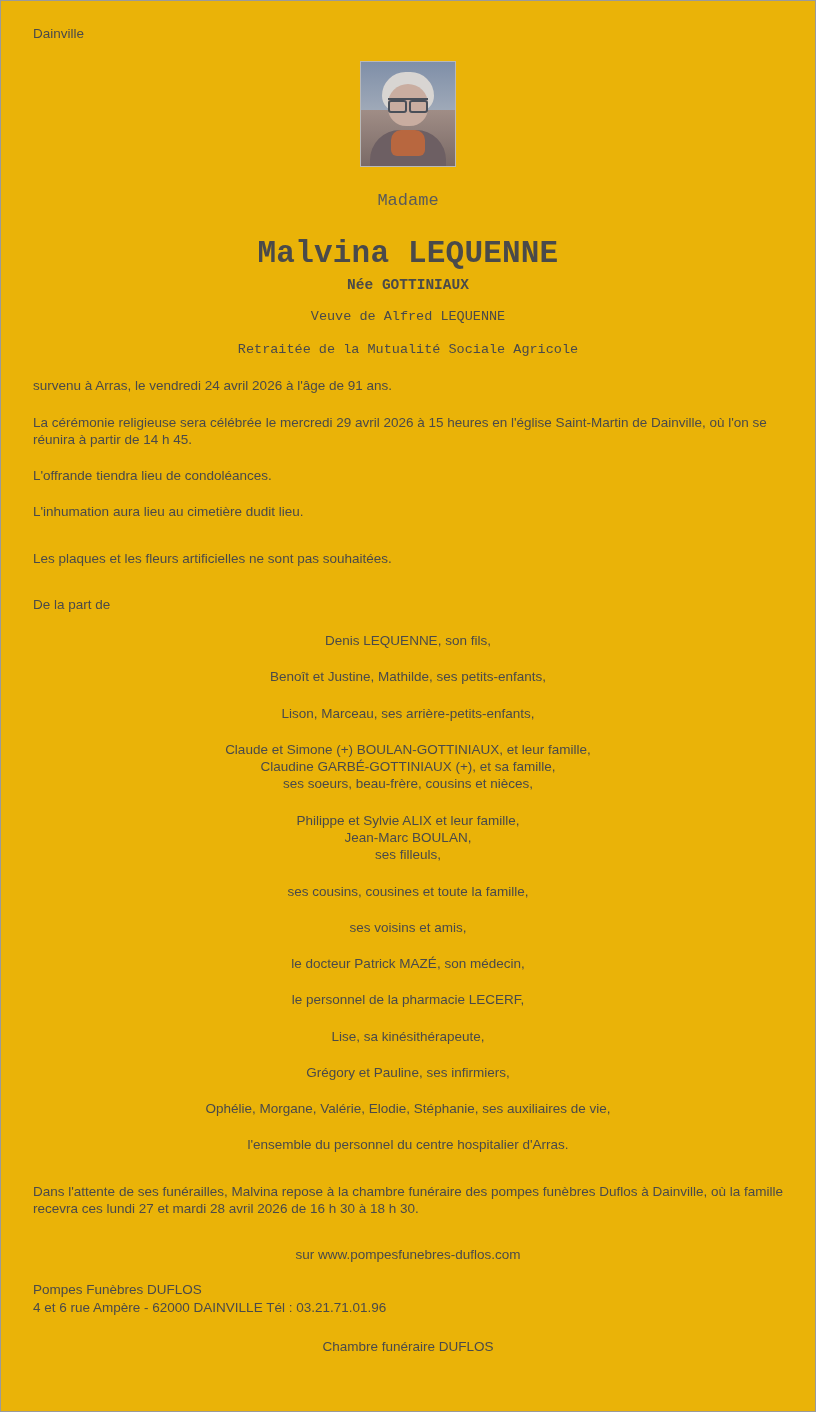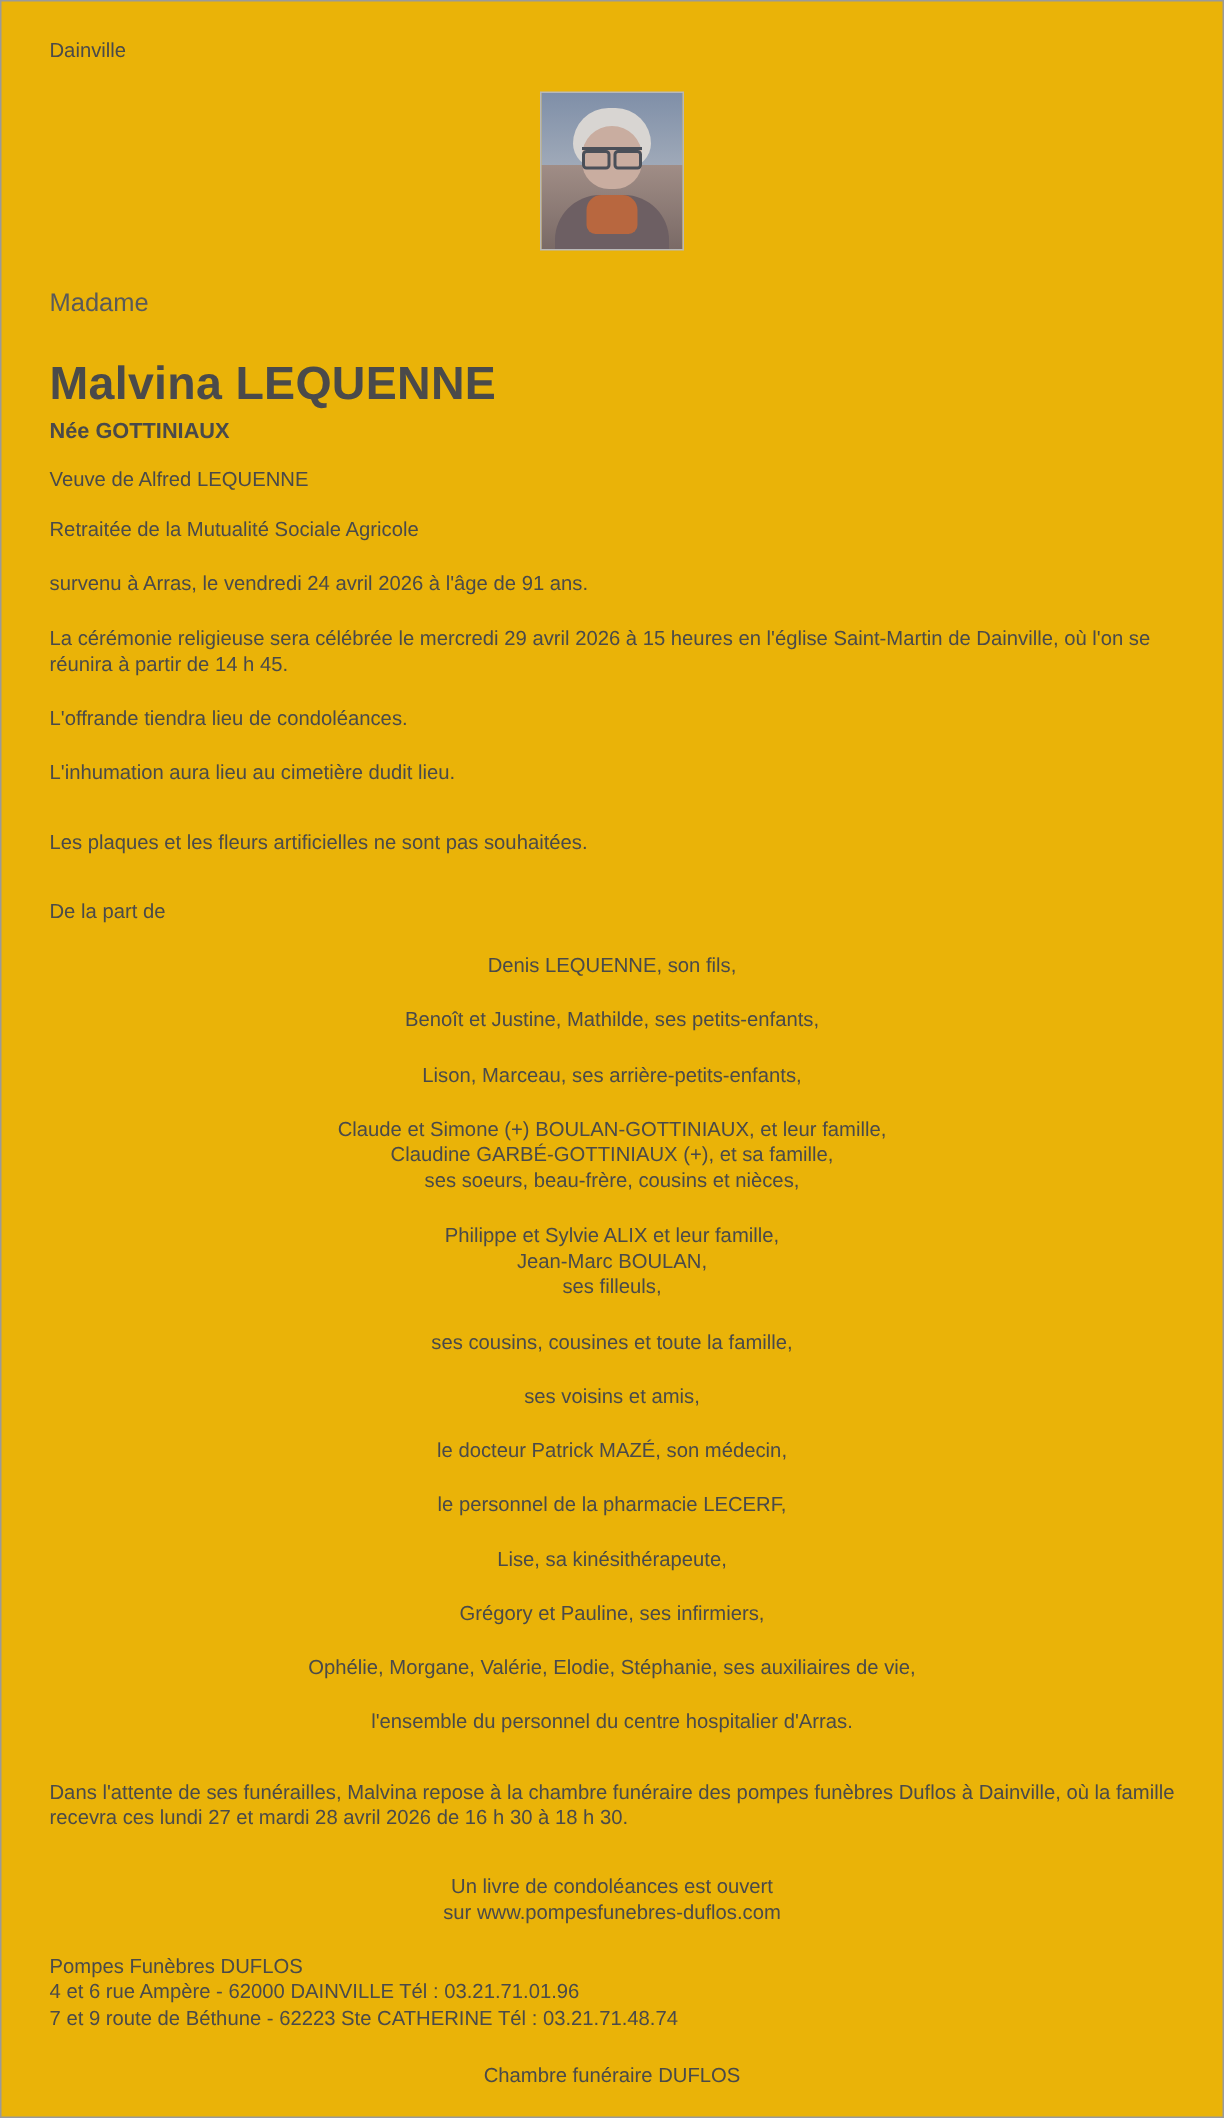--- a/index.html
+++ b/index.html
@@ -113,21 +113,21 @@
     position: absolute;
     left: 50%;
     bottom: 10px;
     width: 34px;
     height: 26px;
     margin-left: -17px;
     background: #b8673f;
     border-radius: 10px 10px 6px 6px;
   }
 
-  .center { text-align: left; }
+  .center { text-align: center; font-family: Liberation Mono, monospace; }
   .title-madame {
     color: #5a5a5a;
     font-size: 17px;
     margin: 20px 0 0 0;
   }
   .name {
     color: #4a4a4a;
     font-size: 31px;
     font-weight: bold;
     margin: 26px 0 0 0;
@@ -256,25 +256,23 @@
       </div>
   </div>
 
   <div class="gap-sm"></div>
 
   <div class="txt para">Dans l'attente de ses funérailles, Malvina repose à la chambre funéraire des pompes funèbres Duflos à Dainville, où la famille recevra ces lundi 27 et mardi 28 avril 2026 de 16 h 30 à 18 h 30.</div>
 
   <div class="gap-sm"></div>
 
   <div class="txt para tight">
-    <span class="line">Un livre de condoléances est ouvert</span>
     <span class="line">sur www.pompesfunebres-duflos.com</span>
   </div>
 
   <div class="footer-block">
     <div class="footer-line" style="margin-top:18px">Pompes Funèbres DUFLOS</div>
     <div class="footer-line">4 et 6 rue Ampère - 62000 DAINVILLE Tél : 03.21.71.01.96</div>
-    <div class="footer-line">7 et 9 route de Béthune - 62223 Ste CATHERINE Tél : 03.21.71.48.74</div>
   </div>
 
   <div class="chambre">Chambre funéraire DUFLOS</div>
 
 </div>
 
 </body></html>

